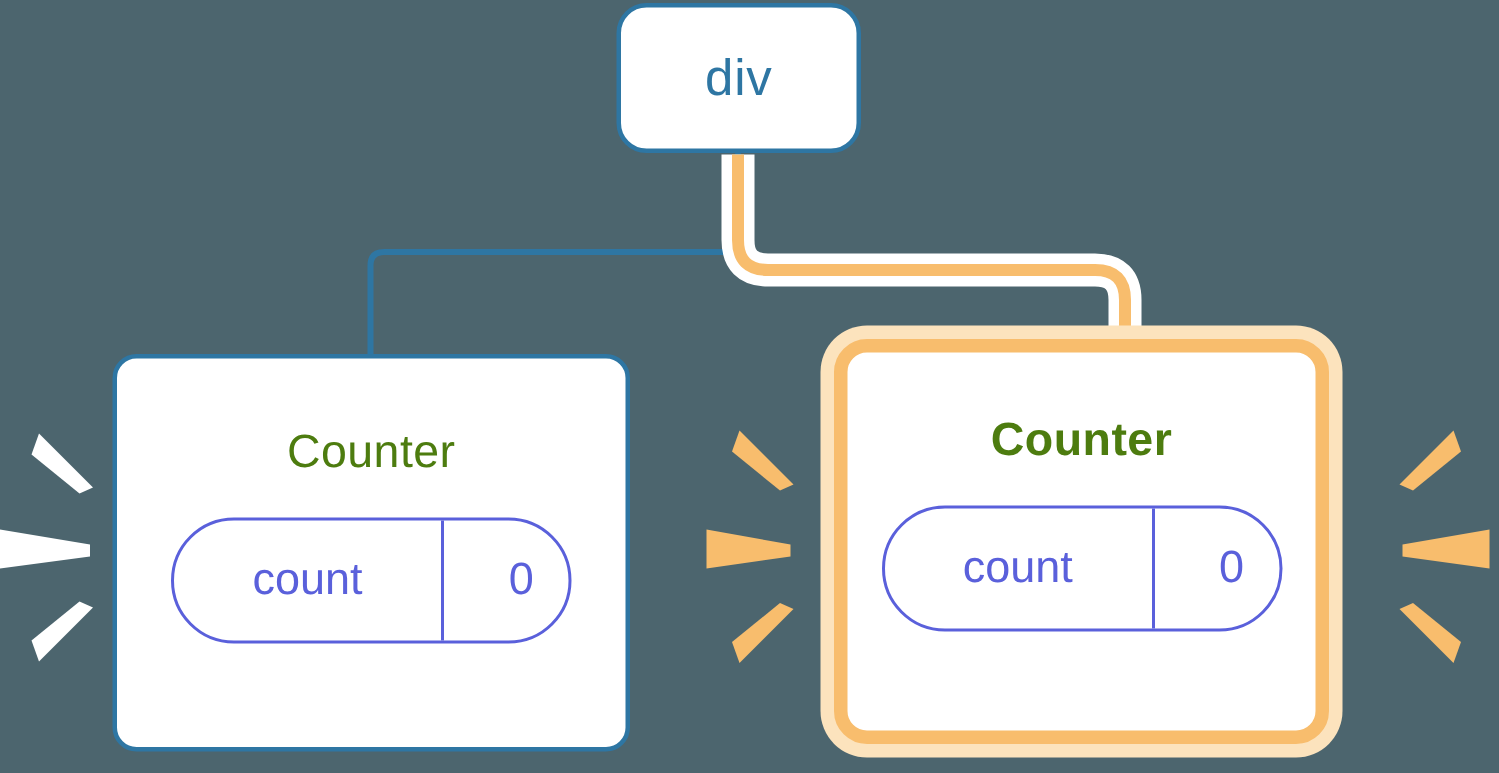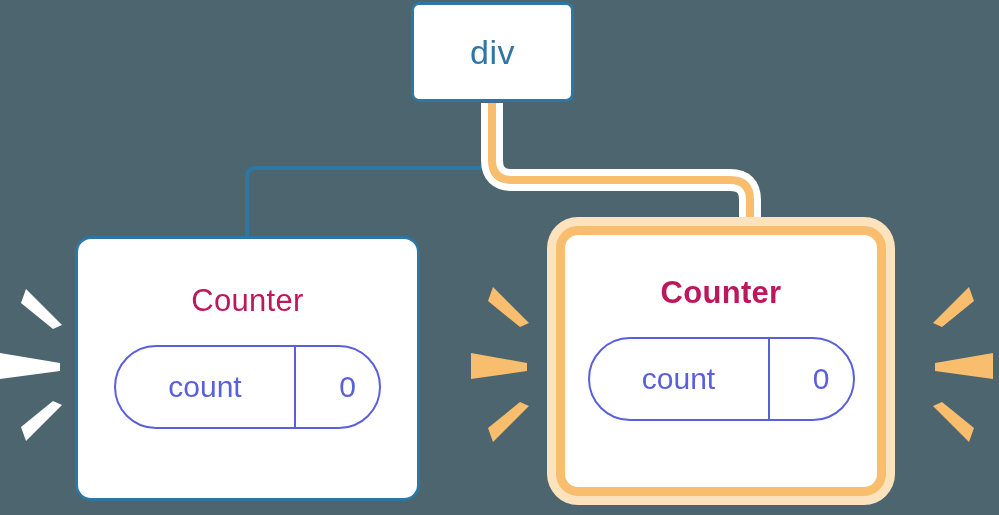--- a/index.html
+++ b/index.html
@@ -34,21 +34,21 @@
     flex-direction: column;
     align-items: center;
   }
   
   #node-div {
     left: 411px;
     top: 2px;
     width: 163px;
     height: 100px;
     border: 3px solid #2e76a3;
-    border-radius: 8px;
+    border-radius: 20px;
     justify-content: center;
   }
   .node-title-div {
     color: #2e76a3;
     font-size: 34px;
     line-height: 1;
     letter-spacing: 0.5px;
   }
   
   #node-counter-left {
@@ -65,21 +65,21 @@
     left: 556px;
     top: 226px;
     width: 330px;
     height: 270px;
     border: 9px solid #f8bd6d;
     border-radius: 22px;
     padding-top: 42px;
     box-shadow: 0 0 0 9px #fce3bd;
   }
   .node-title {
-    color: #be185d;
+    color: #4d7c0f;
     font-size: 31px;
     line-height: 1;
     letter-spacing: 0.3px;
   }
   .node-title.bold {
     font-weight: bold;
     font-size: 31px;
   }
   
   .pill {

